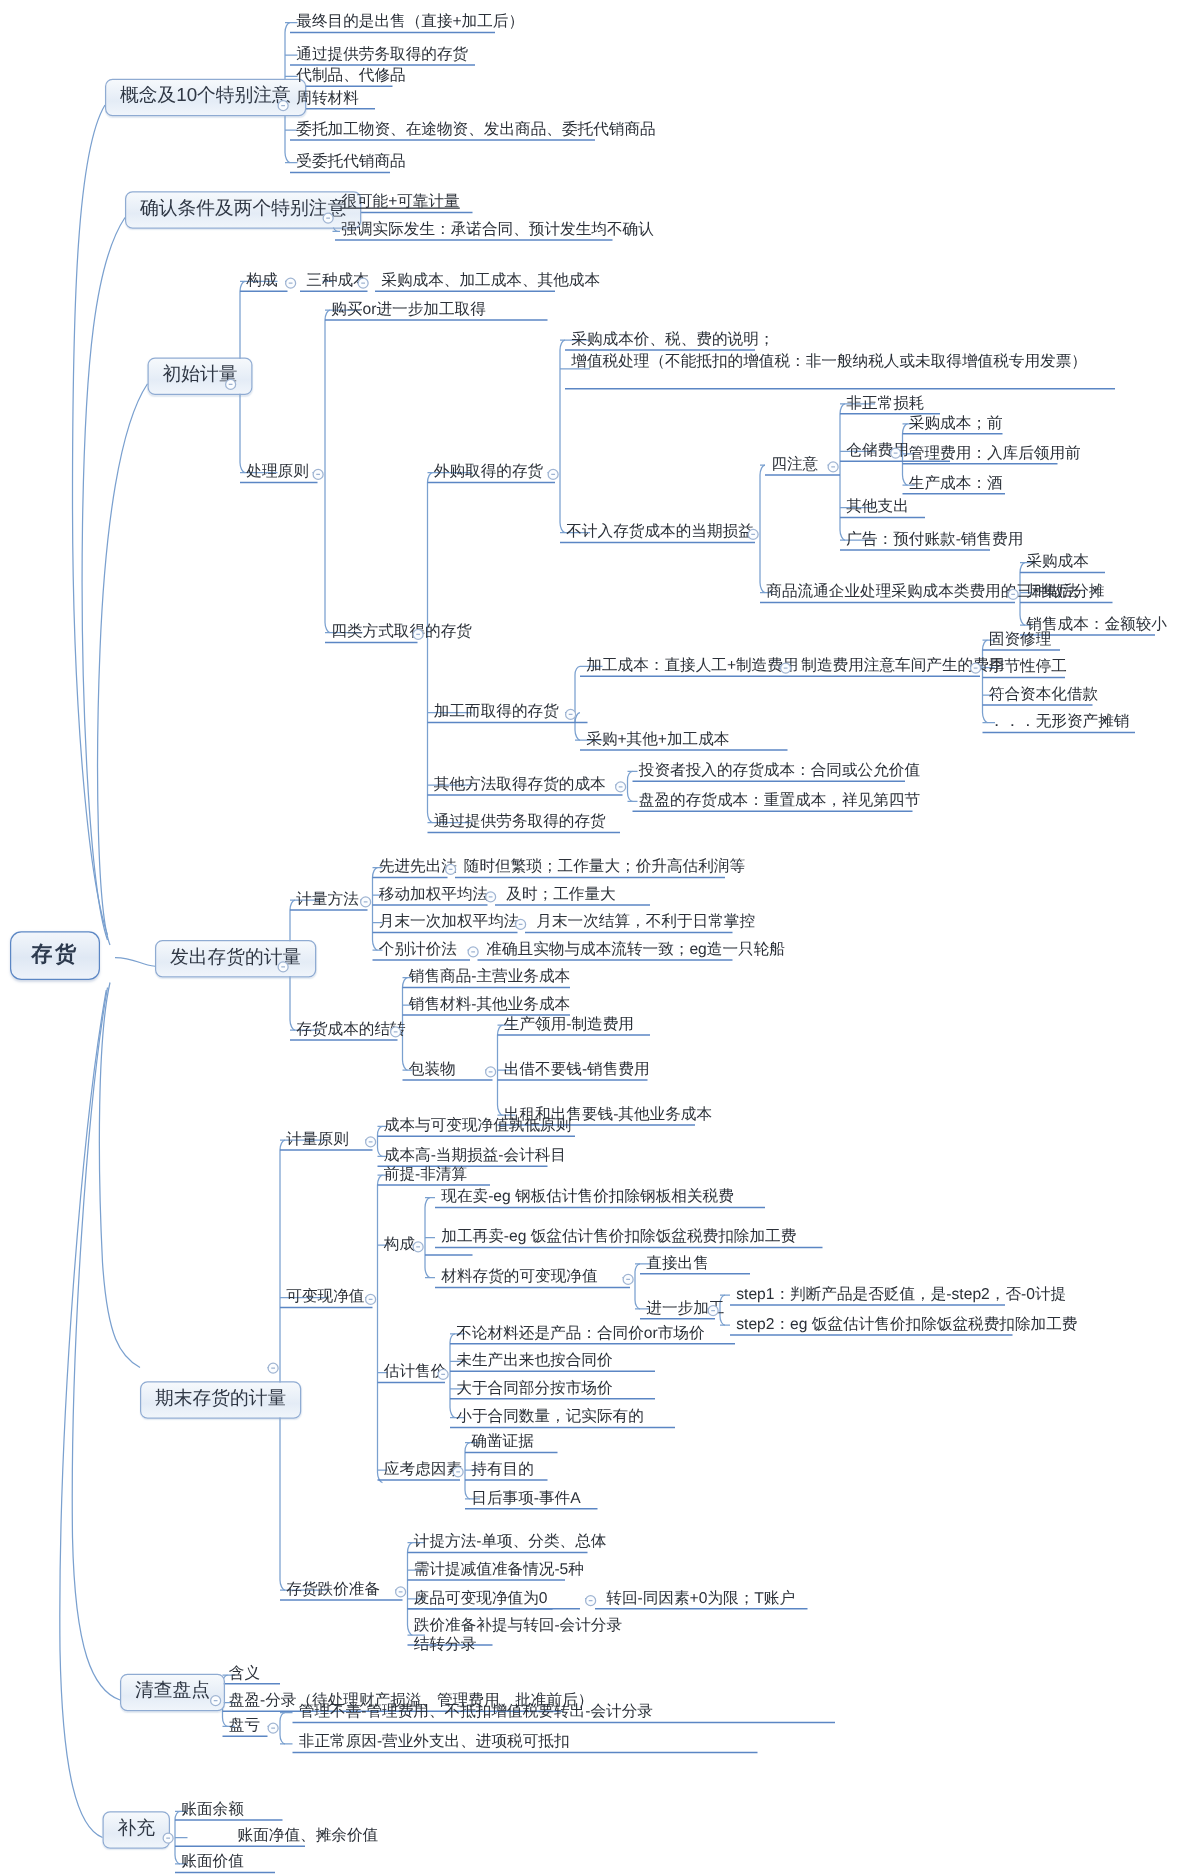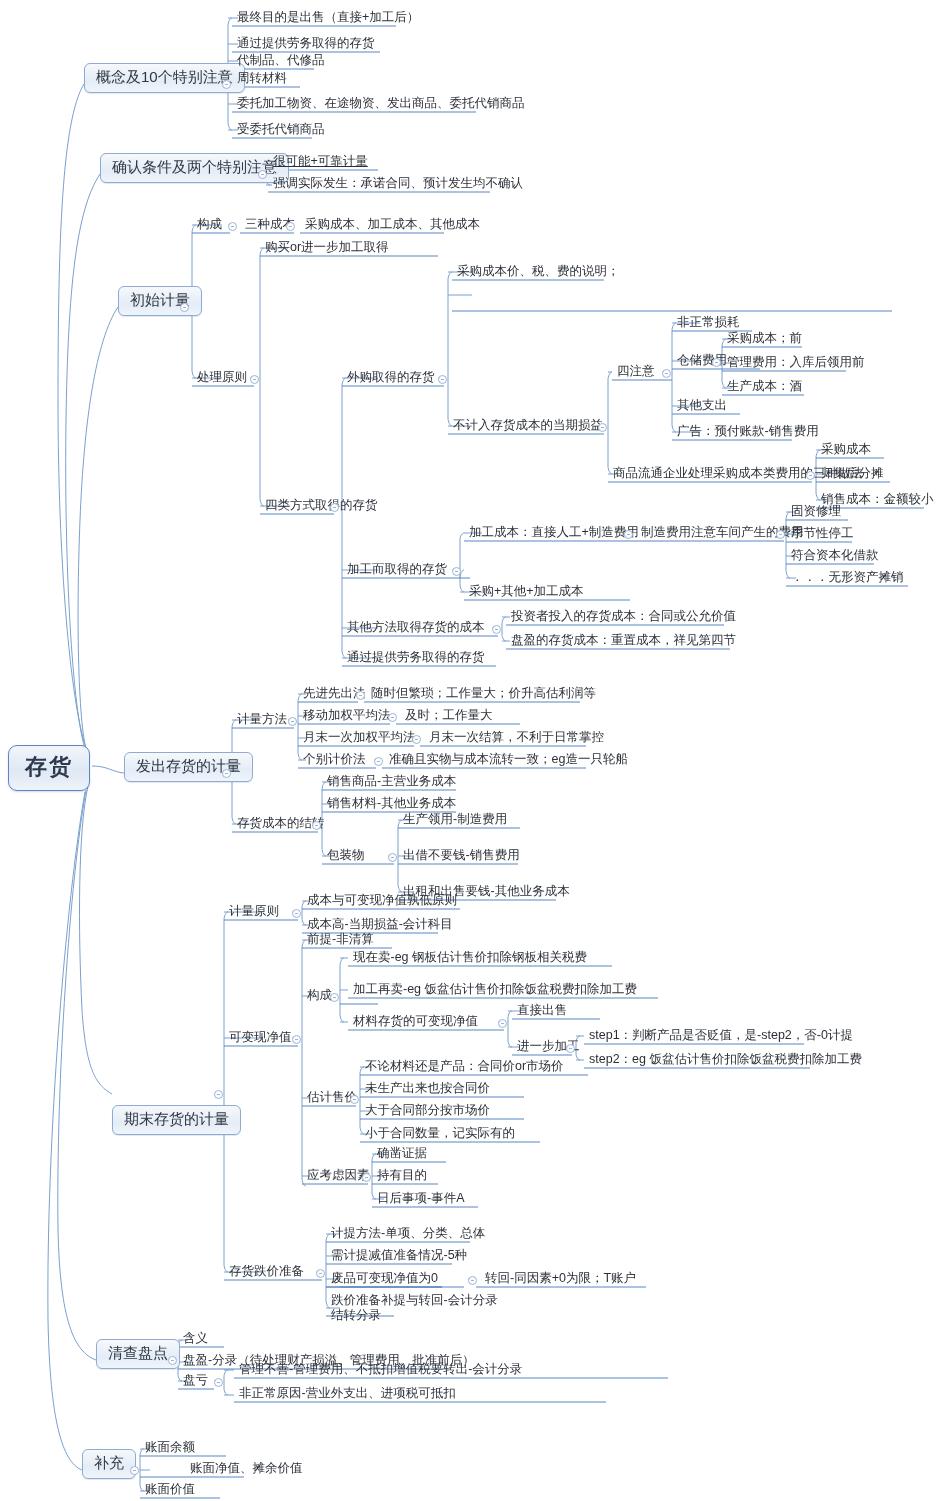--- a/index.html
+++ b/index.html
@@ -6,21 +6,21 @@
   body{font-family:"Liberation Sans","DejaVu Sans",sans-serif;}
   #canvas{position:relative;width:942px;height:1501px;overflow:hidden;background:#fff;}
   #wires{position:absolute;left:0;top:0;width:942px;height:1501px;pointer-events:none;}
 
   
   .node{position:absolute;white-space:nowrap;color:#262b38;line-height:1.25;}
 
   .root{
     background:linear-gradient(180deg,#f2f6fb 0%,#dfe8f4 55%,#eef3fa 100%);
     border:1.6px solid #5b86c4;border-radius:9px;
-    font-size:22px;font-weight:bold;letter-spacing:2px;color:#2d3a4e;
+    font-size:17px;font-weight:bold;letter-spacing:2px;color:#2d3a4e;
     padding:7px 16px 9px;
     box-shadow:0 1px 2px rgba(90,120,165,.28);
   }
   .branch{
     background:linear-gradient(180deg,#f6f9fc 0%,#e4ecf6 60%,#f0f5fb 100%);
     border:1px solid #8fabd2;border-radius:6px;
     font-size:15px;color:#2f3744;padding:4px 11px 5px;
     box-shadow:0 1px 1px rgba(120,150,190,.22);
   }
   .leaf{font-size:12.5px;color:#2b3038;padding:0 3px 2px 3px;}
@@ -284,20 +284,21 @@
   <span class="knob" style="left:250px;top:375px;"></span>
 
   <div class="node leaf" style="left:262px;top:240px;">购买or进一步加工取得</div>
   <div class="node leaf" style="left:262px;top:498px;">四类方式取得的存货</div>
   <span class="knob" style="left:330px;top:503px;"></span>
 
   <div class="node leaf" style="left:344px;top:370px;">外购取得的存货</div>
   <span class="knob" style="left:438px;top:375px;"></span>
 
   <div class="node leaf" style="left:454px;top:264px;">采购成本价、税、费的说明；</div>
+  <div class="node leaf wrap" style="left:454px;top:281px;width:440px;">增值税处理（不能抵扣的增值税：非一般纳税人或未取得增值税专用发票）</div>
 
   <div class="node leaf" style="left:450px;top:418px;">不计入存货成本的当期损益</div>
   <span class="knob" style="left:598px;top:423px;"></span>
 
   <div class="node leaf" style="left:614px;top:364px;">四注意</div>
   <span class="knob" style="left:662px;top:369px;"></span>
 
   <div class="node leaf" style="left:674px;top:315px;">非正常损耗</div>
   <div class="node leaf" style="left:674px;top:353px;">仓储费用</div>
   <span class="knob" style="left:712px;top:358px;"></span>

